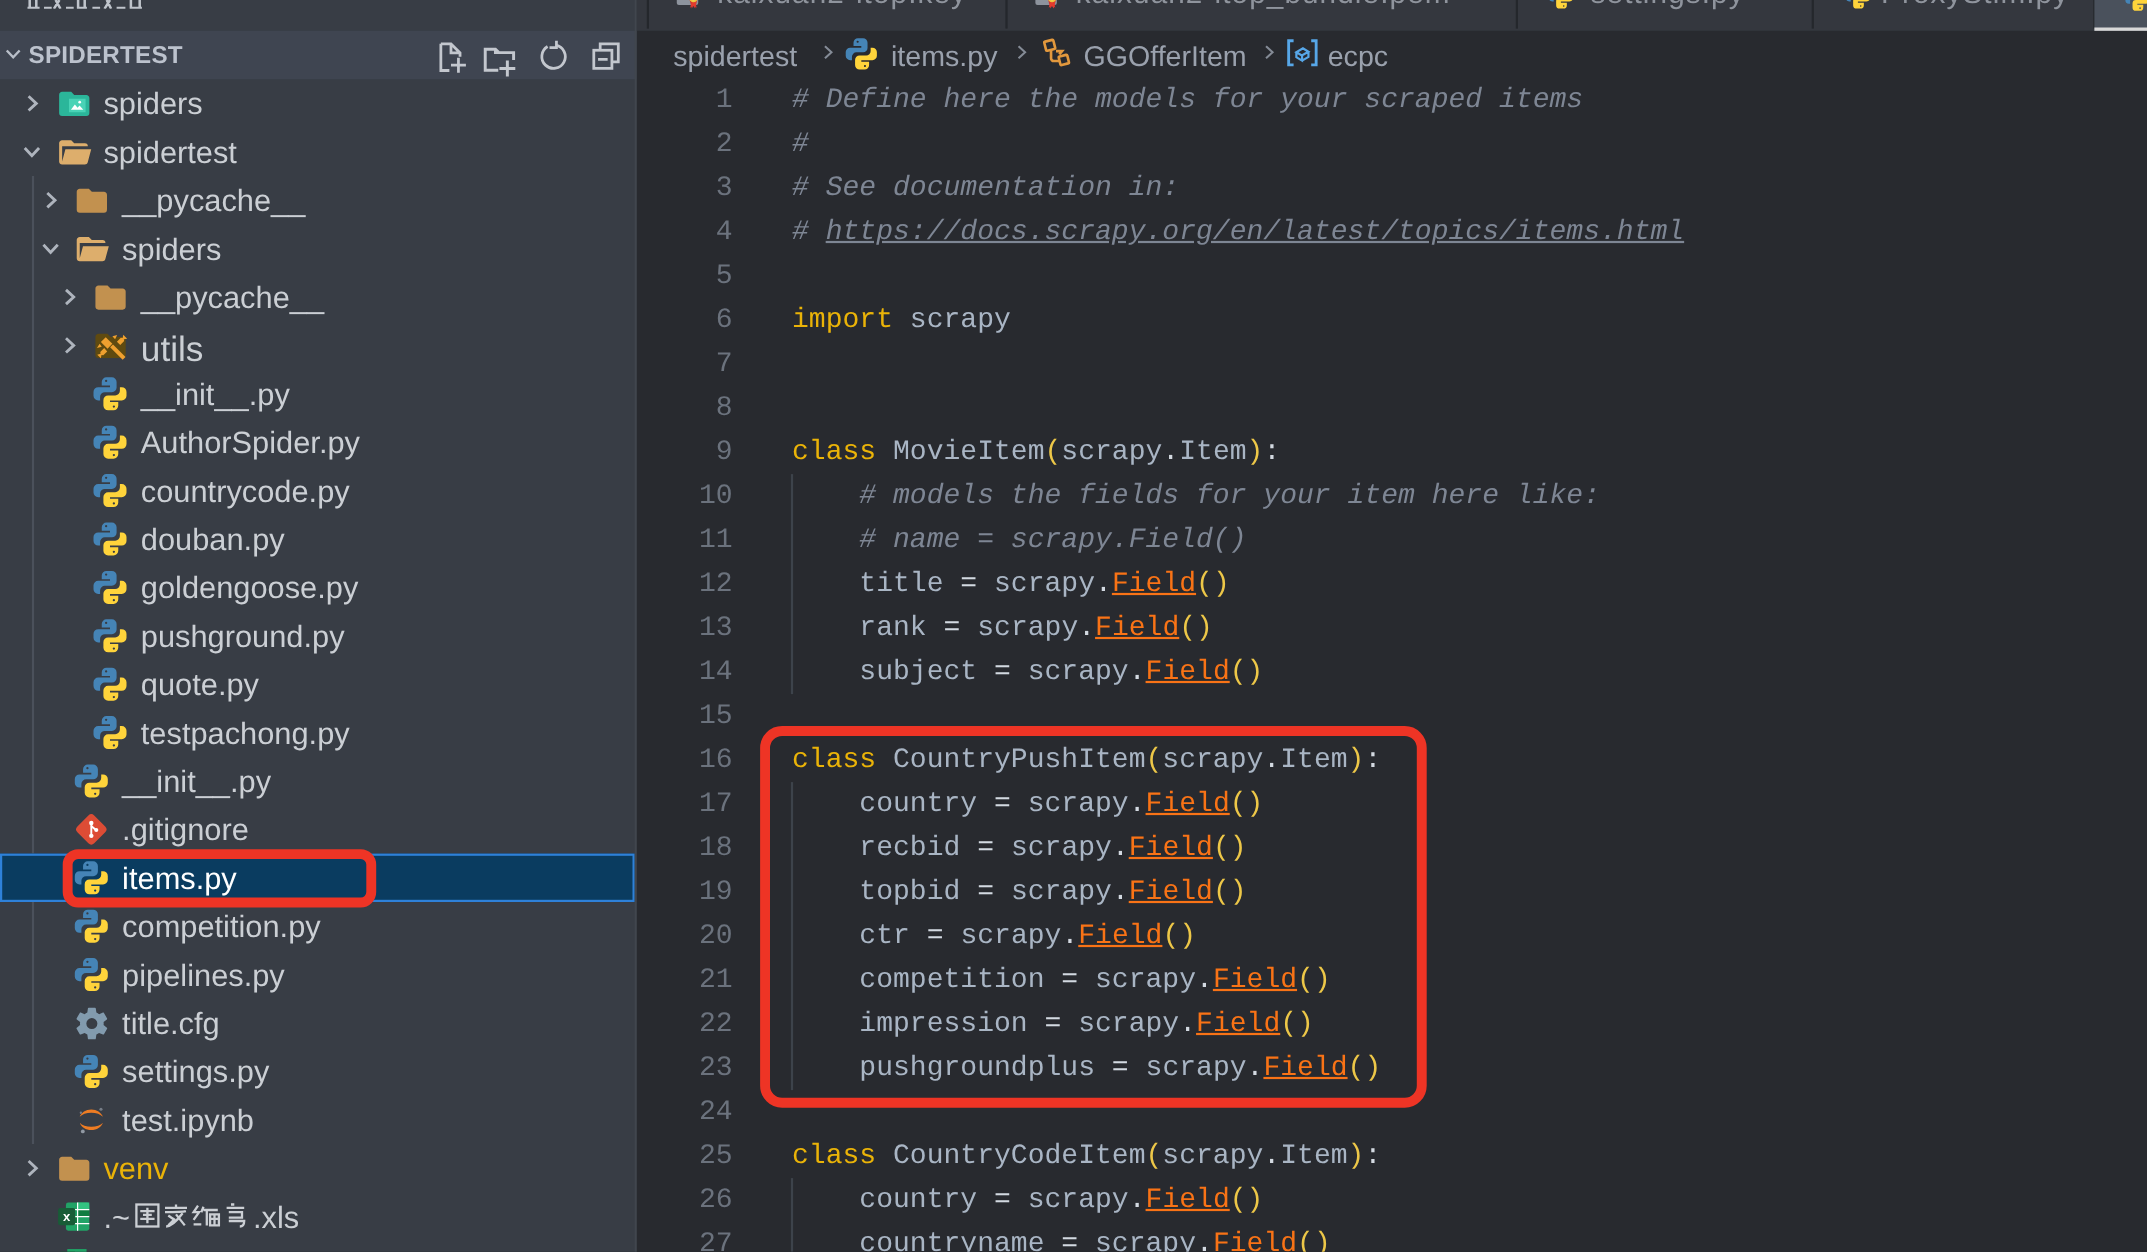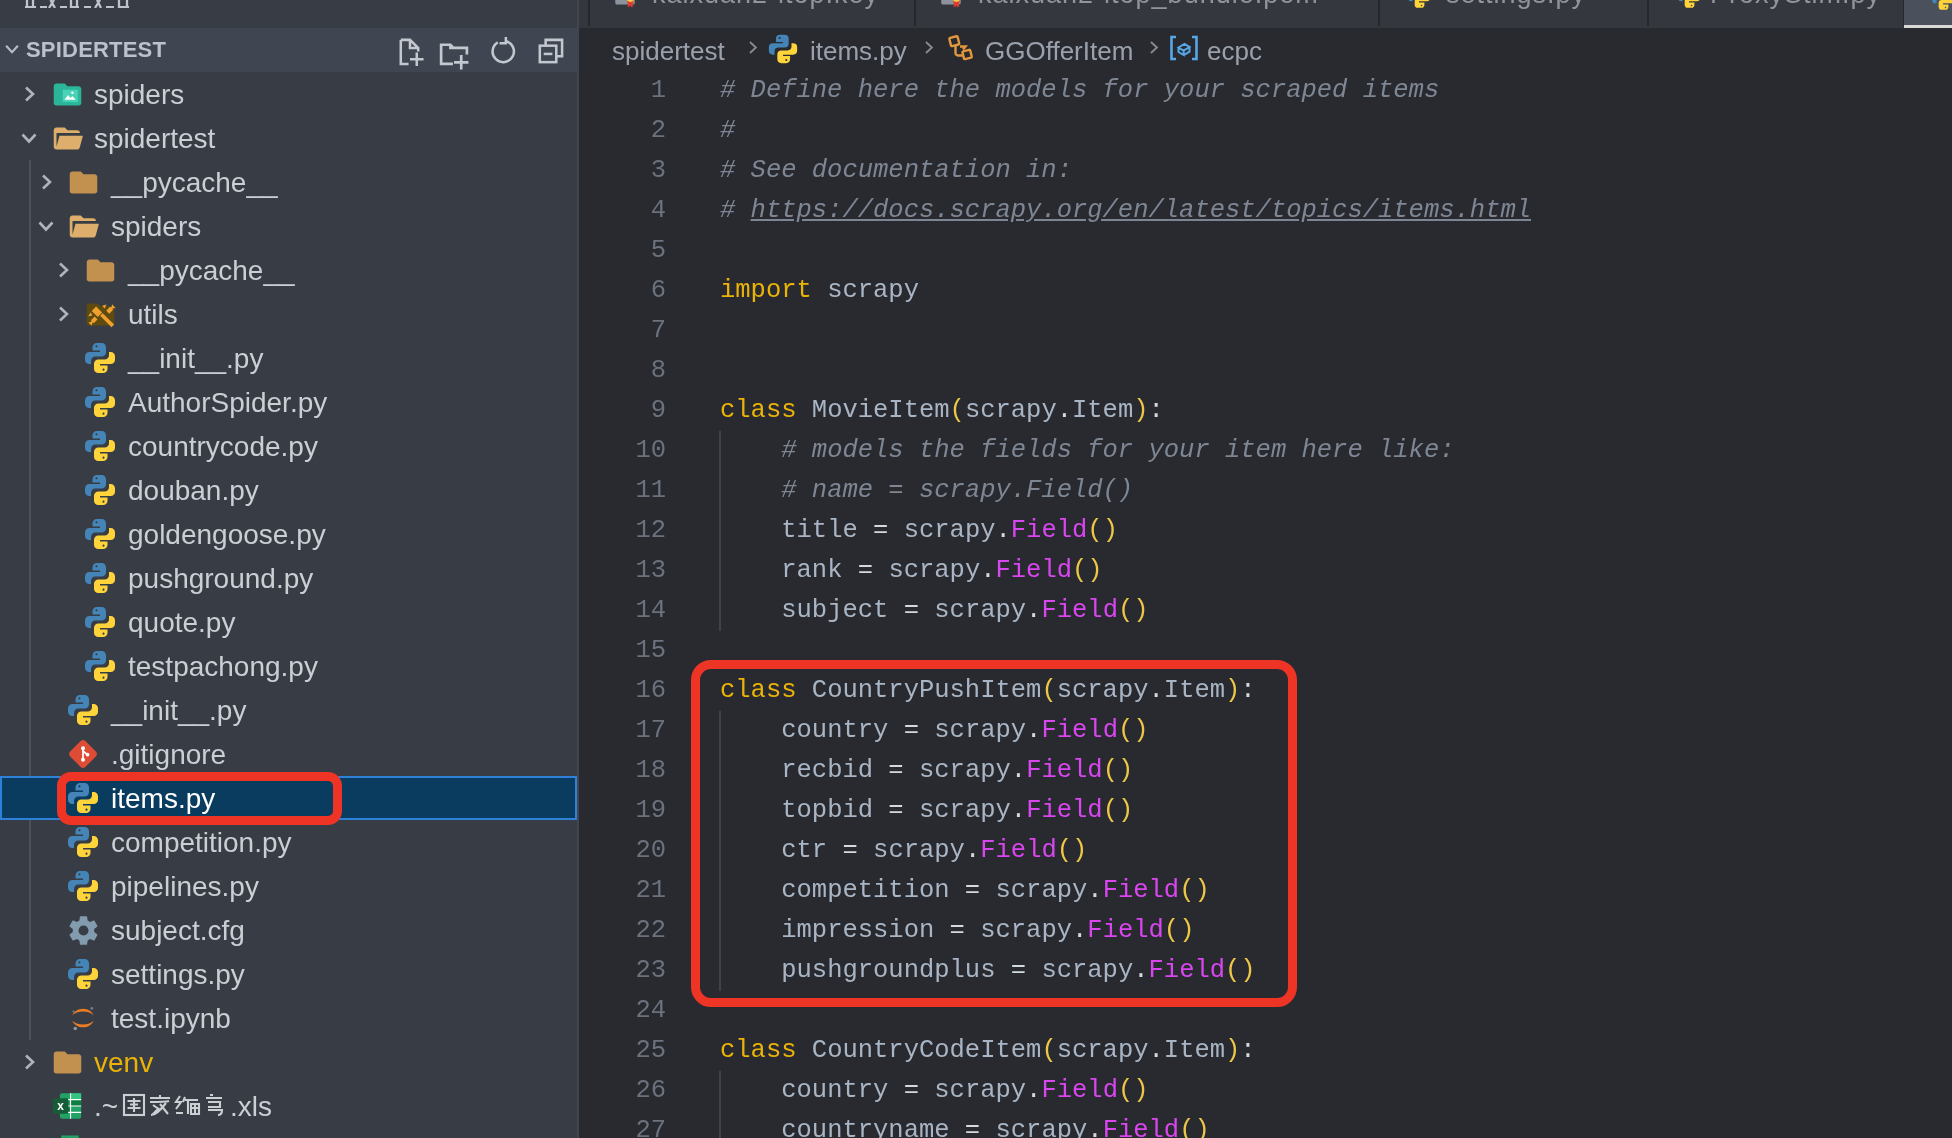--- a/index.html
+++ b/index.html
@@ -16,21 +16,21 @@
 .tablbl{position:absolute;top:-19px;font-size:27px;line-height:27px;letter-spacing:1px;color:#8f949d;white-space:nowrap;}
 #activetab{position:absolute;left:1325px;top:0;width:48px;height:28px;background:#4a515c;}
 #activeunderline{position:absolute;left:1325px;top:25px;width:48px;height:3px;background:#d8d8d8;}
 .bc{position:absolute;top:36px;font-size:26px;color:#9aa1ad;white-space:nowrap;}
 #gutter{position:absolute;left:0;top:71px;width:87px;text-align:right;font-family:"Liberation Mono",monospace;font-size:25.5px;line-height:40px;color:#6b727d;white-space:pre;}
 #codetext{position:absolute;left:141px;top:71px;font-family:"Liberation Mono",monospace;font-size:25.5px;line-height:40px;color:#a9b5c4;white-space:pre;}
 .c{color:#7e8694;font-style:italic;}
 .k{color:#eab308;font-weight:normal;}
 .i{color:#a9b5c4;}
 .p{color:#d3d9e1;}
-.f{color:#d946ef;}
+.f{color:#f97316;text-decoration:underline;}
 .b{color:#edc748;}
 .cg1{position:absolute;left:140px;width:2px;background:#3d434b;}
 #redbox2{position:absolute;left:112px;top:660px;width:606px;height:347px;border:9px solid #ee3425;border-radius:20px;box-sizing:border-box;}
 </style>
 </head>
 <body>
 <div id="sidebar">
 <svg viewBox="0 0 108 8" style="position:absolute;left:24px;top:0;width:108px;height:8px" stroke="#bfc4cb" stroke-width="2.3" fill="none">
       <path d="M3 8V-2M9 8V-2M1 7.2h11M16 7.2h7M25 8L30 0M31 8l-4.5-8M36 7.2h7M47 8V-2M53 8V-2M46 7.2h9M60 7.2h7M71 8l5-8M77 8l-4-8M82 7.2h8M95 8V-1M103 8V-1M94 7.2h11"></path>
     </svg>
@@ -104,21 +104,21 @@
       <path fill="#5f4a10" d="M10,4H4C2.89,4 2,4.89 2,6V18A2,2 0 0,0 4,20H20A2,2 0 0,0 22,18V8C22,6.89 21.1,6 20,6H12L10,4Z"></path>
       <g fill="#efa02f">
         <path d="M8.8 6.2L13.2 10.6L10 13.8L5.6 9.4Z"></path>
         <path d="M13.2 5.6l3.2-0.8-1.4 2.8z"></path>
         <path d="M4.8 10.6L3 13.4l3.2-0.8z"></path>
         <path d="M11.7 12.9l1.9-1.9 8.3 8.3-1.9 1.9z"></path>
         <path d="M16.2 9.2l2.6-2.6 1.2 0.2 0.4-2.2 2.6 2.6-2.2 0.4 0.2 1.2-2.6 2.6z"></path>
         <path d="M9.8 15.6L7.2 18.2l-1.2-0.2-0.4 2.2-2.4-2.4 2.2-0.6-0.2-1.2 2.6-2.6z"></path>
       </g>
     </svg>
-<div class="lbl" style="position:absolute;left:128px;top:299px;font-size:28px;color:#cbcfd4;white-space:nowrap">utils</div>
+<div class="lbl" style="position:absolute;left:128px;top:299px;font-size:32px;color:#cbcfd4;white-space:nowrap">utils</div>
 <svg viewBox="0 0 24 24" style="position:absolute;left:82px;top:340px;width:36px;height:36px">
       <path fill="#4584b6" d="M9.86,2A2.86,2.86 0 0,0 7,4.86V7H12V8H4.86A2.86,2.86 0 0,0 2,10.86V13.14A2.86,2.86 0 0,0 4.86,16H6V13.86A2.86,2.86 0 0,1 8.86,11H13.14A2.86,2.86 0 0,0 16,8.14V4.86A2.86,2.86 0 0,0 13.14,2H9.86M9.65,3.54A0.69,0.69 0 0,1 10.35,4.23A0.69,0.69 0 0,1 9.65,4.92A0.69,0.69 0 0,1 8.96,4.23A0.69,0.69 0 0,1 9.65,3.54Z"></path>
       <path fill="#ffd43b" d="M14.14,22A2.86,2.86 0 0,0 17,19.14V17H12V16H19.14A2.86,2.86 0 0,0 22,13.14V10.86A2.86,2.86 0 0,0 19.14,8H18V10.14A2.86,2.86 0 0,1 15.14,13H10.86A2.86,2.86 0 0,0 8,15.86V19.14A2.86,2.86 0 0,0 10.86,22H14.14M14.35,20.46A0.69,0.69 0 0,1 13.65,19.77A0.69,0.69 0 0,1 14.35,19.08A0.69,0.69 0 0,1 15.04,19.77A0.69,0.69 0 0,1 14.35,20.46Z"></path>
     </svg>
 <div class="lbl" style="position:absolute;left:128px;top:343px;font-size:28px;color:#cbcfd4;white-space:nowrap">__init__.py</div>
 <svg viewBox="0 0 24 24" style="position:absolute;left:82px;top:384px;width:36px;height:36px">
       <path fill="#4584b6" d="M9.86,2A2.86,2.86 0 0,0 7,4.86V7H12V8H4.86A2.86,2.86 0 0,0 2,10.86V13.14A2.86,2.86 0 0,0 4.86,16H6V13.86A2.86,2.86 0 0,1 8.86,11H13.14A2.86,2.86 0 0,0 16,8.14V4.86A2.86,2.86 0 0,0 13.14,2H9.86M9.65,3.54A0.69,0.69 0 0,1 10.35,4.23A0.69,0.69 0 0,1 9.65,4.92A0.69,0.69 0 0,1 8.96,4.23A0.69,0.69 0 0,1 9.65,3.54Z"></path>
       <path fill="#ffd43b" d="M14.14,22A2.86,2.86 0 0,0 17,19.14V17H12V16H19.14A2.86,2.86 0 0,0 22,13.14V10.86A2.86,2.86 0 0,0 19.14,8H18V10.14A2.86,2.86 0 0,1 15.14,13H10.86A2.86,2.86 0 0,0 8,15.86V19.14A2.86,2.86 0 0,0 10.86,22H14.14M14.35,20.46A0.69,0.69 0 0,1 13.65,19.77A0.69,0.69 0 0,1 14.35,19.08A0.69,0.69 0 0,1 15.04,19.77A0.69,0.69 0 0,1 14.35,20.46Z"></path>
     </svg>
 <div class="lbl" style="position:absolute;left:128px;top:387px;font-size:28px;color:#cbcfd4;white-space:nowrap">AuthorSpider.py</div>
@@ -179,21 +179,21 @@
     </svg>
 <div class="lbl" style="position:absolute;left:111px;top:827px;font-size:28px;color:#cbcfd4;white-space:nowrap">competition.py</div>
 <svg viewBox="0 0 24 24" style="position:absolute;left:65px;top:868px;width:36px;height:36px">
       <path fill="#4584b6" d="M9.86,2A2.86,2.86 0 0,0 7,4.86V7H12V8H4.86A2.86,2.86 0 0,0 2,10.86V13.14A2.86,2.86 0 0,0 4.86,16H6V13.86A2.86,2.86 0 0,1 8.86,11H13.14A2.86,2.86 0 0,0 16,8.14V4.86A2.86,2.86 0 0,0 13.14,2H9.86M9.65,3.54A0.69,0.69 0 0,1 10.35,4.23A0.69,0.69 0 0,1 9.65,4.92A0.69,0.69 0 0,1 8.96,4.23A0.69,0.69 0 0,1 9.65,3.54Z"></path>
       <path fill="#ffd43b" d="M14.14,22A2.86,2.86 0 0,0 17,19.14V17H12V16H19.14A2.86,2.86 0 0,0 22,13.14V10.86A2.86,2.86 0 0,0 19.14,8H18V10.14A2.86,2.86 0 0,1 15.14,13H10.86A2.86,2.86 0 0,0 8,15.86V19.14A2.86,2.86 0 0,0 10.86,22H14.14M14.35,20.46A0.69,0.69 0 0,1 13.65,19.77A0.69,0.69 0 0,1 14.35,19.08A0.69,0.69 0 0,1 15.04,19.77A0.69,0.69 0 0,1 14.35,20.46Z"></path>
     </svg>
 <div class="lbl" style="position:absolute;left:111px;top:871px;font-size:28px;color:#cbcfd4;white-space:nowrap">pipelines.py</div>
 <svg viewBox="1.2 1.2 21.6 21.6" style="position:absolute;left:67.5px;top:914.5px;width:31px;height:31px">
       <path fill="#829bae" d="M12,15.5A3.5,3.5 0 0,1 8.5,12A3.5,3.5 0 0,1 12,8.5A3.5,3.5 0 0,1 15.5,12A3.5,3.5 0 0,1 12,15.5M19.43,12.97C19.47,12.65 19.5,12.33 19.5,12C19.5,11.67 19.47,11.34 19.43,11L21.54,9.37C21.73,9.22 21.78,8.95 21.66,8.73L19.66,5.27C19.54,5.05 19.27,4.96 19.05,5.05L16.56,6.05C16.04,5.66 15.5,5.32 14.87,5.07L14.5,2.42C14.46,2.18 14.25,2 14,2H10C9.75,2 9.54,2.18 9.5,2.42L9.13,5.07C8.5,5.32 7.96,5.66 7.44,6.05L4.95,5.05C4.73,4.96 4.46,5.05 4.34,5.27L2.34,8.73C2.21,8.95 2.27,9.22 2.46,9.37L4.57,11C4.53,11.34 4.5,11.67 4.5,12C4.5,12.33 4.53,12.65 4.57,12.97L2.46,14.63C2.27,14.78 2.21,15.05 2.34,15.27L4.34,18.73C4.46,18.95 4.73,19.03 4.95,18.95L7.44,17.94C7.96,18.34 8.5,18.68 9.13,18.93L9.5,21.58C9.54,21.82 9.75,22 10,22H14C14.25,22 14.46,21.82 14.5,21.58L14.87,18.93C15.5,18.67 16.04,18.34 16.56,17.94L19.05,18.95C19.27,19.03 19.54,18.95 19.66,18.73L21.66,15.27C21.78,15.05 21.73,14.78 21.54,14.63L19.43,12.97Z"></path>
     </svg>
-<div class="lbl" style="position:absolute;left:111px;top:915px;font-size:28px;color:#cbcfd4;white-space:nowrap">subject.cfg</div>
+<div class="lbl" style="position:absolute;left:111px;top:915px;font-size:28px;color:#cbcfd4;white-space:nowrap">title.cfg</div>
 <svg viewBox="0 0 24 24" style="position:absolute;left:65px;top:956px;width:36px;height:36px">
       <path fill="#4584b6" d="M9.86,2A2.86,2.86 0 0,0 7,4.86V7H12V8H4.86A2.86,2.86 0 0,0 2,10.86V13.14A2.86,2.86 0 0,0 4.86,16H6V13.86A2.86,2.86 0 0,1 8.86,11H13.14A2.86,2.86 0 0,0 16,8.14V4.86A2.86,2.86 0 0,0 13.14,2H9.86M9.65,3.54A0.69,0.69 0 0,1 10.35,4.23A0.69,0.69 0 0,1 9.65,4.92A0.69,0.69 0 0,1 8.96,4.23A0.69,0.69 0 0,1 9.65,3.54Z"></path>
       <path fill="#ffd43b" d="M14.14,22A2.86,2.86 0 0,0 17,19.14V17H12V16H19.14A2.86,2.86 0 0,0 22,13.14V10.86A2.86,2.86 0 0,0 19.14,8H18V10.14A2.86,2.86 0 0,1 15.14,13H10.86A2.86,2.86 0 0,0 8,15.86V19.14A2.86,2.86 0 0,0 10.86,22H14.14M14.35,20.46A0.69,0.69 0 0,1 13.65,19.77A0.69,0.69 0 0,1 14.35,19.08A0.69,0.69 0 0,1 15.04,19.77A0.69,0.69 0 0,1 14.35,20.46Z"></path>
     </svg>
 <div class="lbl" style="position:absolute;left:111px;top:959px;font-size:28px;color:#cbcfd4;white-space:nowrap">settings.py</div>
 <svg viewBox="0 0 24 24" style="position:absolute;left:67px;top:1002px;width:32px;height:32px">
       <path fill="#ee7c23" d="M12 16.8c-3.4 0-6.4-1.1-7.9-2.8 1 2.9 4.2 5 7.9 5s6.9-2.1 7.9-5c-1.5 1.7-4.5 2.8-7.9 2.8z"></path>
       <path fill="#ee7c23" d="M12 7.2c3.4 0 6.4 1.1 7.9 2.8-1-2.9-4.2-5-7.9-5s-6.9 2.1-7.9 5C5.6 8.3 8.6 7.2 12 7.2z"></path>
       <circle fill="#9199a3" cx="6.2" cy="19.9" r="1.3"></circle>
       <circle fill="#767d87" cx="18.6" cy="4.8" r="1.05"></circle>

